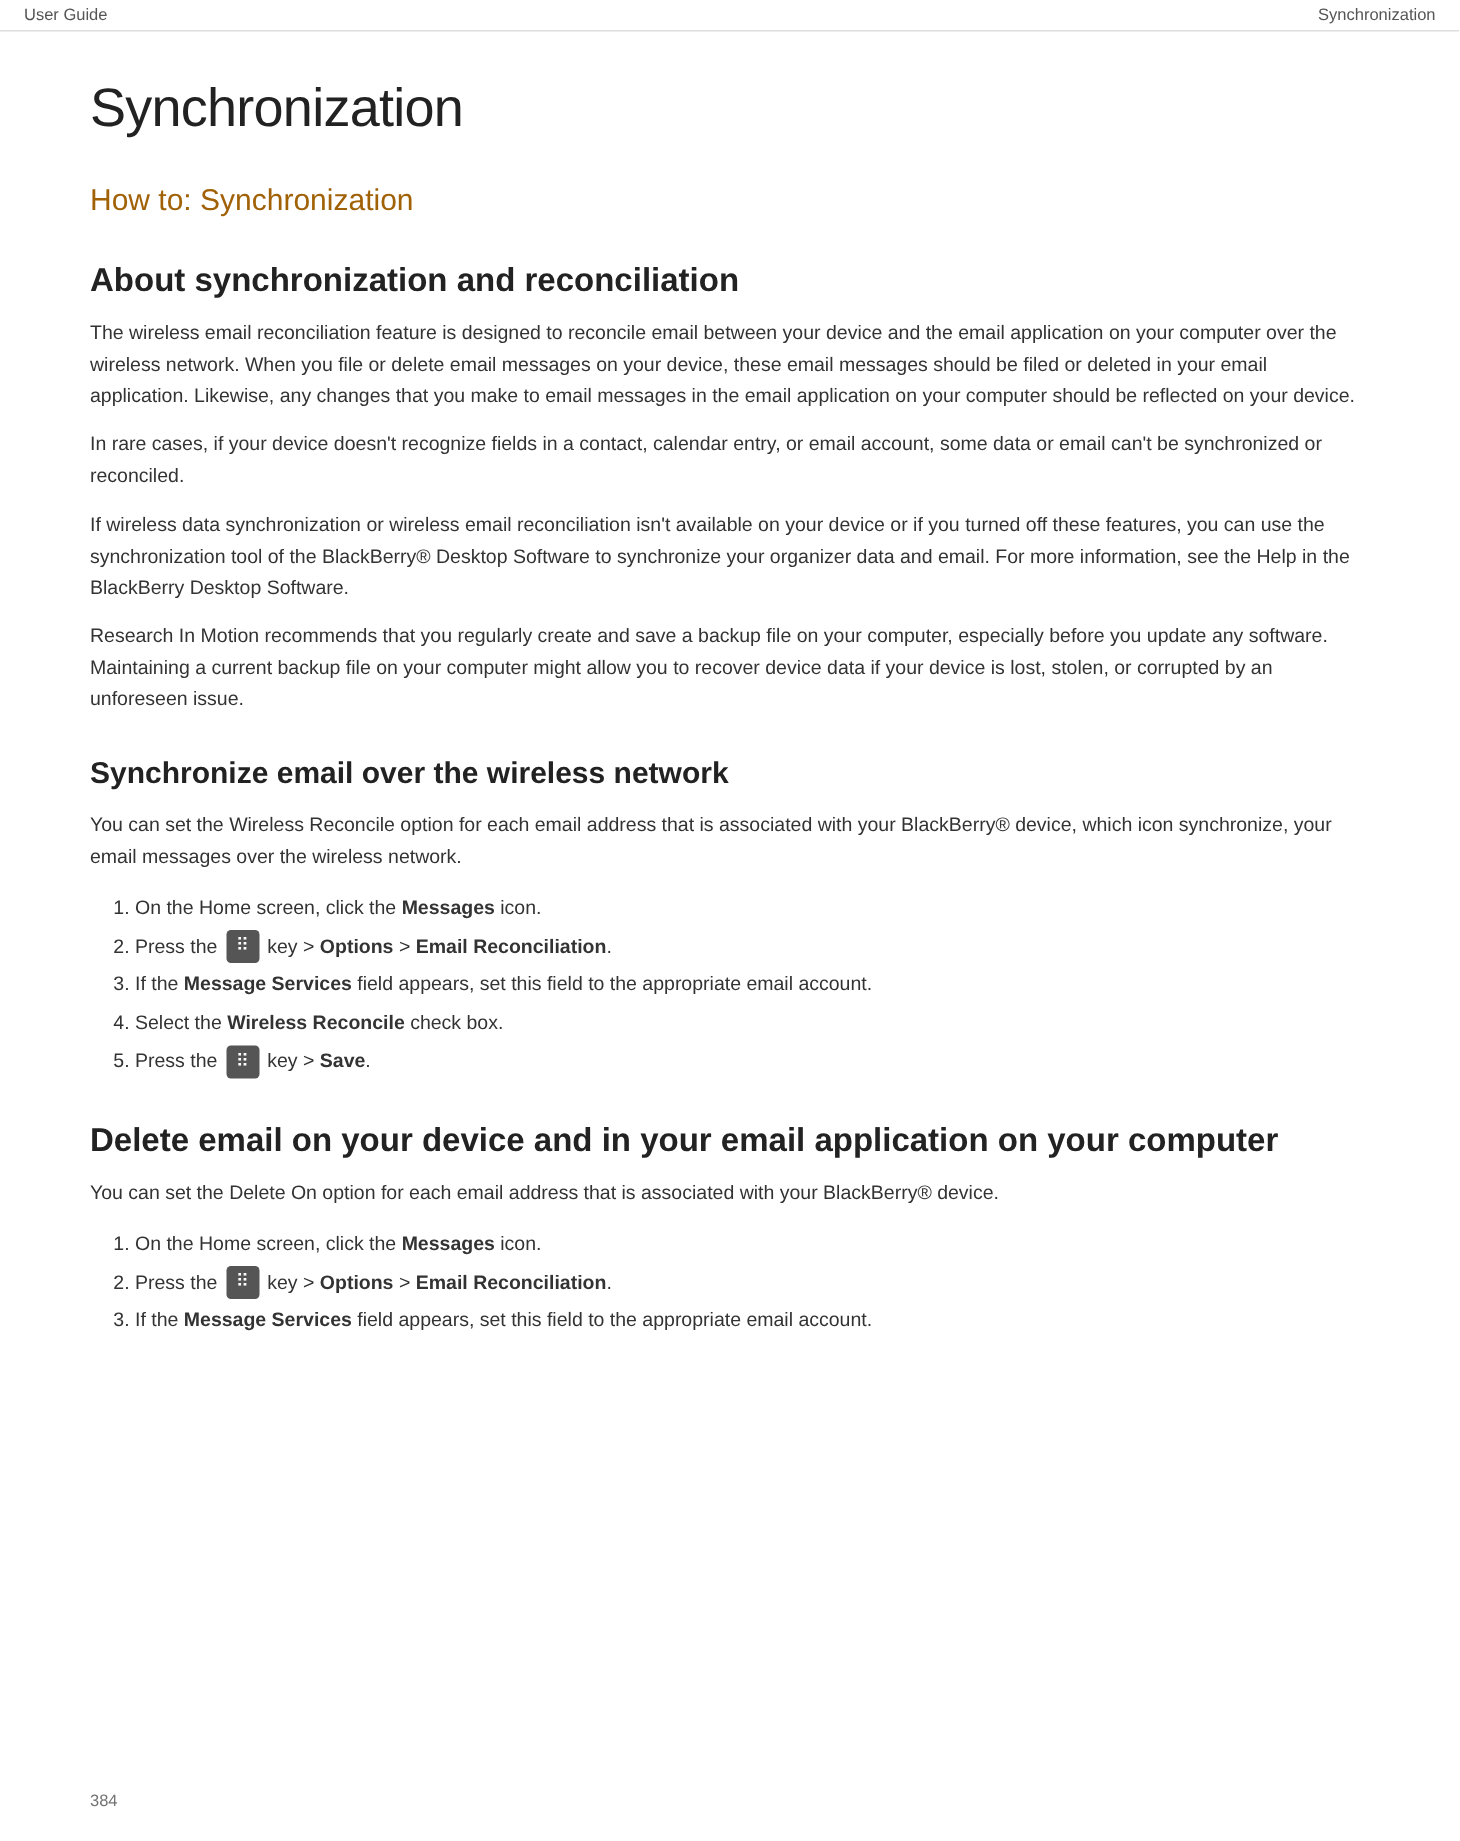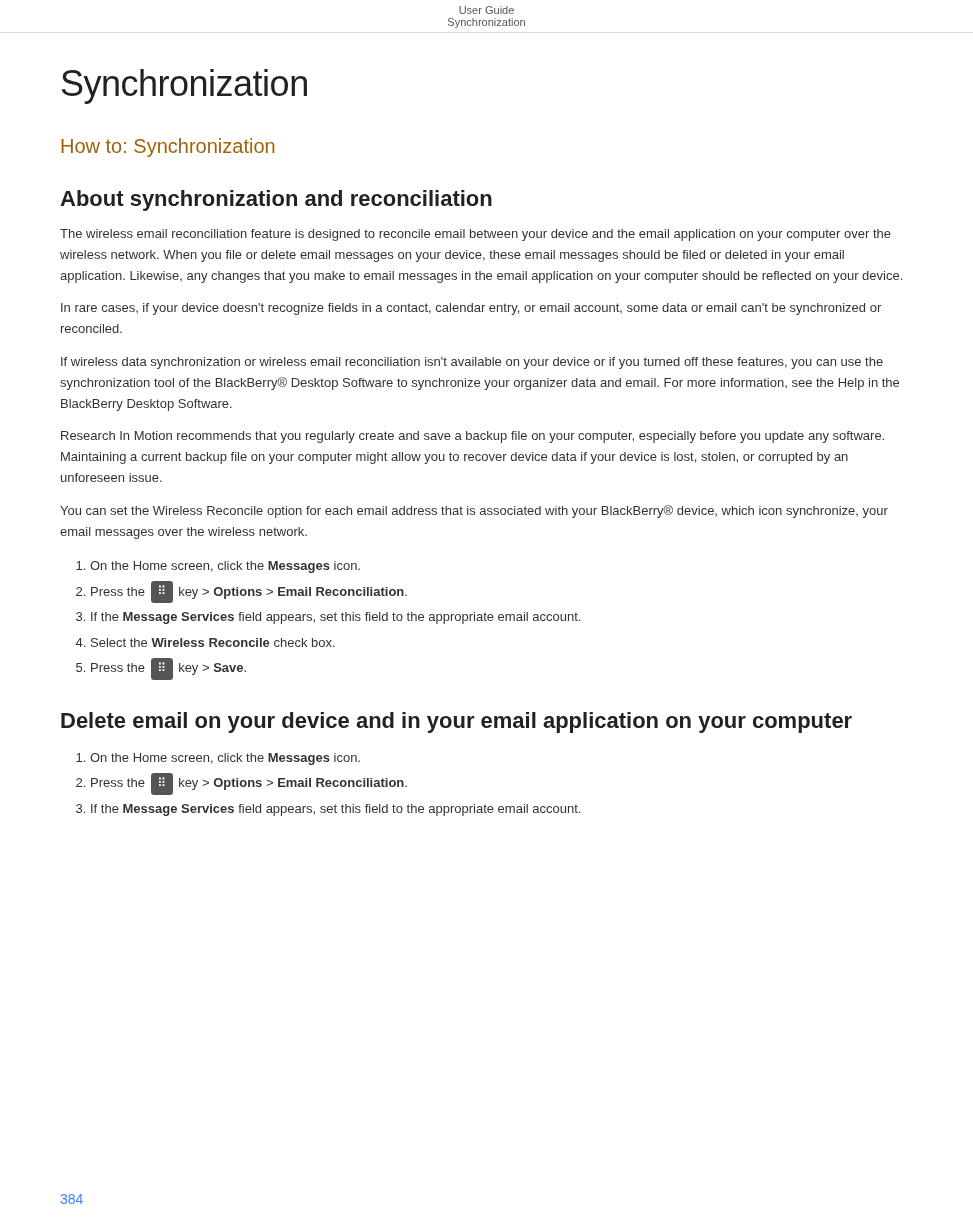--- a/index.html
+++ b/index.html
@@ -1,19 +1,18 @@
 <!DOCTYPE html>
 <html><head>
   <meta charset="utf-8">
   <style>
     * {
       margin: 0;
       padding: 0;
       box-sizing: border-box;
-      flex-direction: column;
     }
 
     body {
       font-family: Arial, Helvetica, sans-serif;
       font-size: 13px;
       color: #333;
       background: #fff;
       width: 973px;
       min-height: 1227px;
       position: relative;
@@ -105,22 +104,22 @@
       position: absolute;
       top: 50%;
       left: 50%;
       transform: translate(-50%, -50%);
     }
 
     .footer-bar {
       position: absolute;
       bottom: 20px;
       left: 60px;
-      font-size: 14px;
-      color: #3b82f6;
+      font-size: 11px;
+      color: #737373;
     }
   </style>
 </head>
 <body>
 
 <div class="header-bar">
   <span>User Guide</span>
   <span>Synchronization</span>
 </div>
 
@@ -138,35 +137,39 @@
   <p class="body-text">
     In rare cases, if your device doesn't recognize fields in a contact, calendar entry, or email account, some data or email can't be synchronized or reconciled.
   </p>
   <p class="body-text">
     If wireless data synchronization or wireless email reconciliation isn't available on your device or if you turned off these features, you can use the synchronization tool of the BlackBerry® Desktop Software to synchronize your organizer data and email. For more information, see the Help in the BlackBerry Desktop Software.
   </p>
   <p class="body-text">
     Research In Motion recommends that you regularly create and save a backup file on your computer, especially before you update any software. Maintaining a current backup file on your computer might allow you to recover device data if your device is lost, stolen, or corrupted by an unforeseen issue.
   </p>
 
+  <h3 class="section-heading">Synchronize email over the wireless network</h3>
 
   <p class="body-text">
     You can set the Wireless Reconcile option for each email address that is associated with your BlackBerry® device, which icon synchronize, your email messages over the wireless network.
   </p>
 
   <ol>
     <li>On the Home screen, click the <b>Messages</b> icon.</li>
     <li>Press the <span class="bb-key"></span> key &gt; <b>Options</b> &gt; <b>Email Reconciliation</b>.</li>
     <li>If the <b>Message Services</b> field appears, set this field to the appropriate email account.</li>
     <li>Select the <b>Wireless Reconcile</b> check box.</li>
     <li>Press the <span class="bb-key"></span> key &gt; <b>Save</b>.</li>
   </ol>
 
   <h3 class="section-heading-large">Delete email on your device and in your email application on your computer</h3>
 
+  <p class="body-text">
+    You can set the Delete On option for each email address that is associated with your BlackBerry® device.
+  </p>
 
   <ol>
     <li>On the Home screen, click the <b>Messages</b> icon.</li>
     <li>Press the <span class="bb-key"></span> key &gt; <b>Options</b> &gt; <b>Email Reconciliation</b>.</li>
     <li>If the <b>Message Services</b> field appears, set this field to the appropriate email account.</li>
   </ol>
 
 </div>
 
 <div class="footer-bar">

